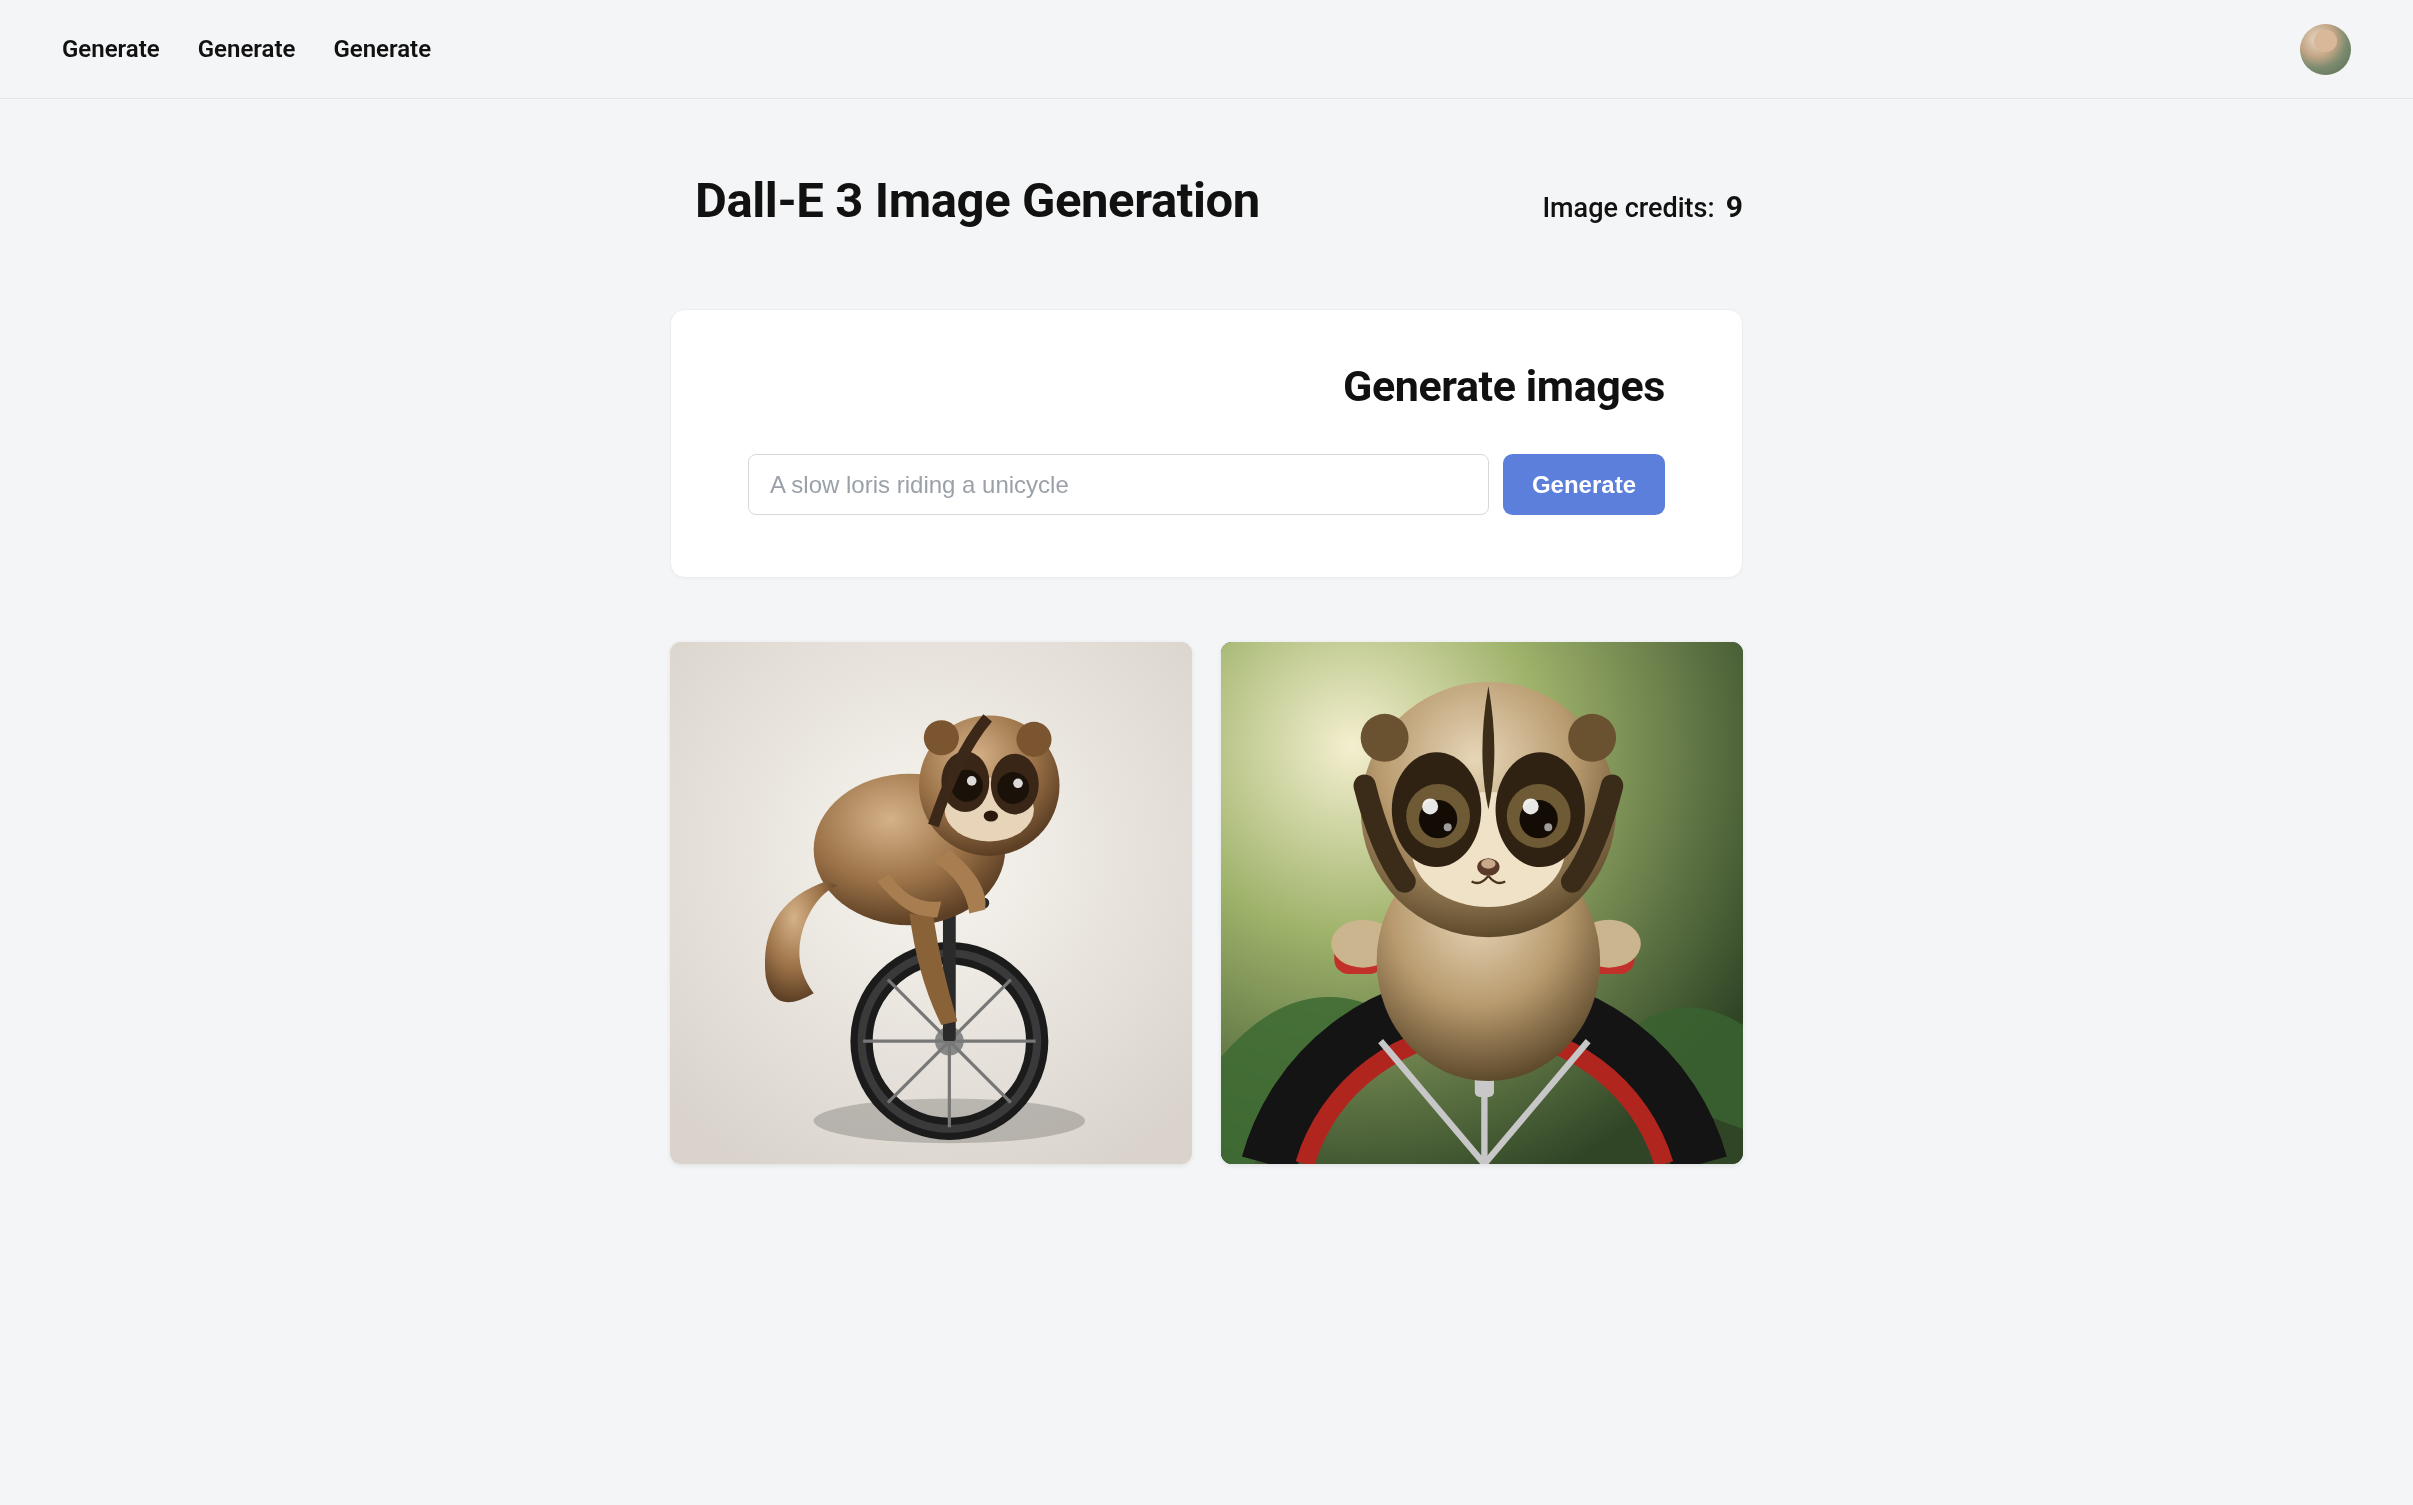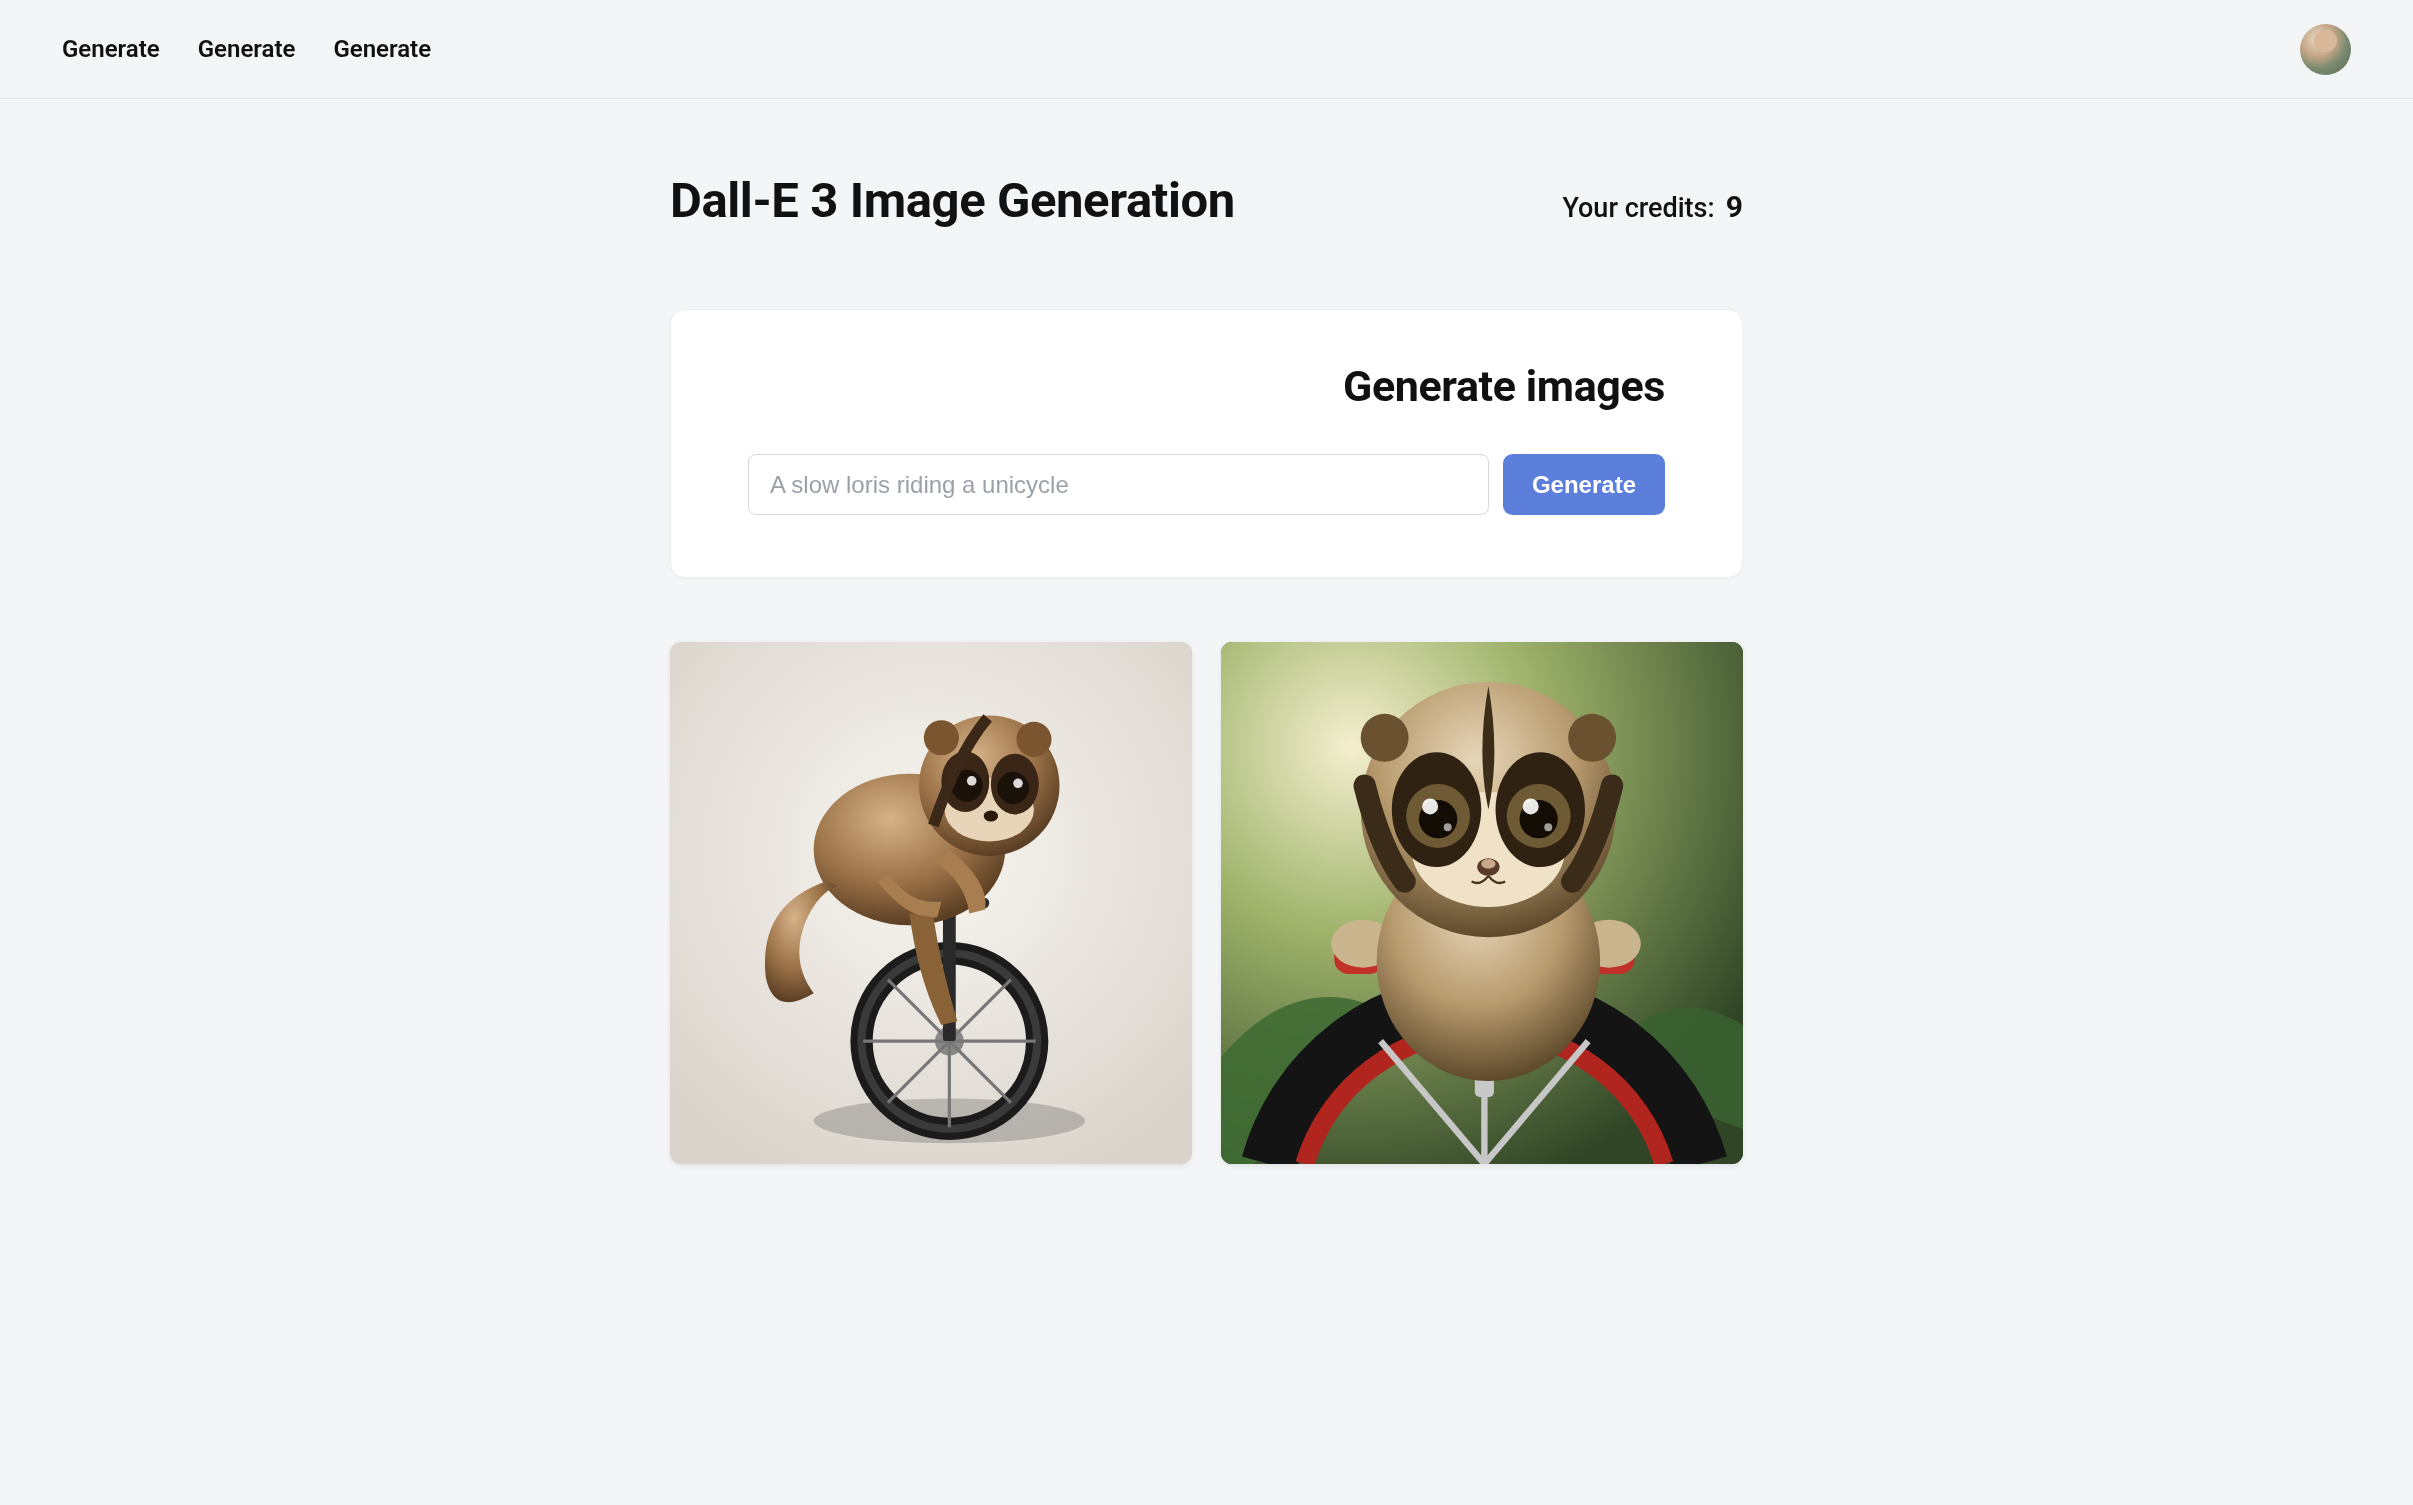--- a/index.html
+++ b/index.html
@@ -59,20 +59,21 @@
       width: 1073px;
       margin: 0 auto;
       padding-top: 73px;
     }
 
     .page-header {
       display: flex;
       align-items: baseline;
       justify-content: space-between;
       margin-bottom: 80px;
+      margin-left: 25px;
     }
 
     .page-title {
       font-size: 49px;
       font-weight: 700;
       letter-spacing: -0.4px;
     }
 
     .credits-wrap {
       display: flex;
@@ -166,21 +167,21 @@
     <span class="nav-link">Generate</span>
   </div>
   <div class="avatar"></div>
 </div>
 
 <div class="main">
 
   <div class="page-header">
     <h1 class="page-title">Dall-E 3 Image Generation</h1>
     <div class="credits-wrap">
-      <span class="credits-label">Your credits:</span>
+      <span class="credits-label">Image credits:</span>
       <span class="credits-value">9</span>
     </div>
   </div>
 
   <div class="card">
     <h2 class="card-title">Generate images</h2>
     <div class="input-row">
       <input class="prompt-input" placeholder="A slow loris riding a unicycle" style="">
       <button class="gen-btn">Generate</button>
     </div>

